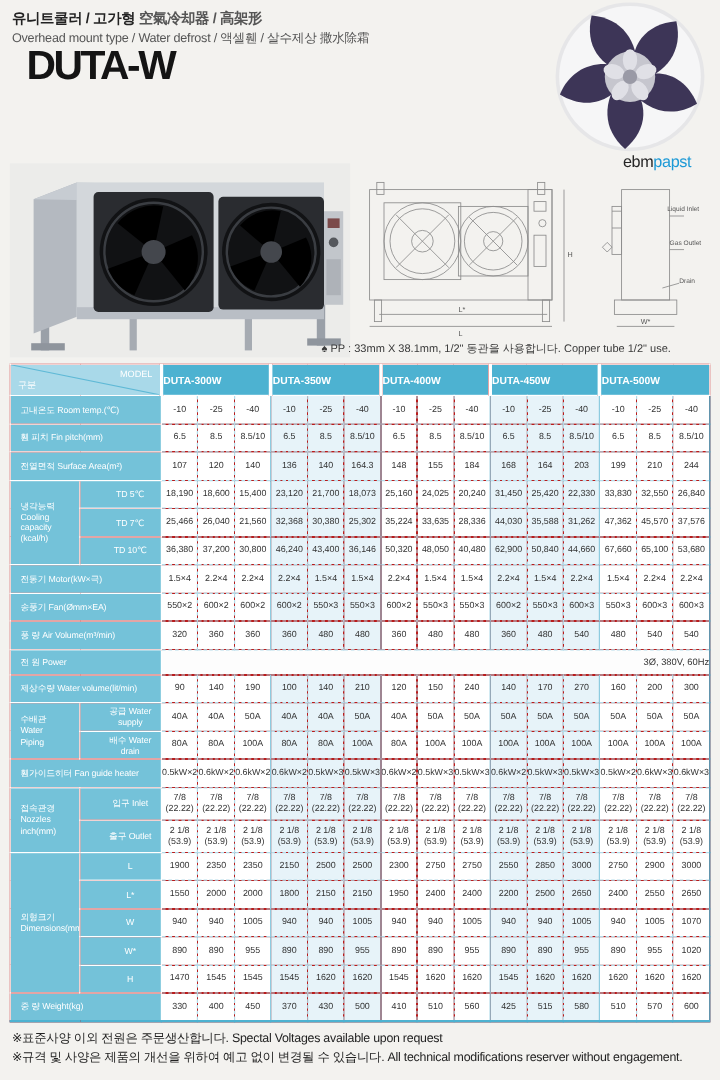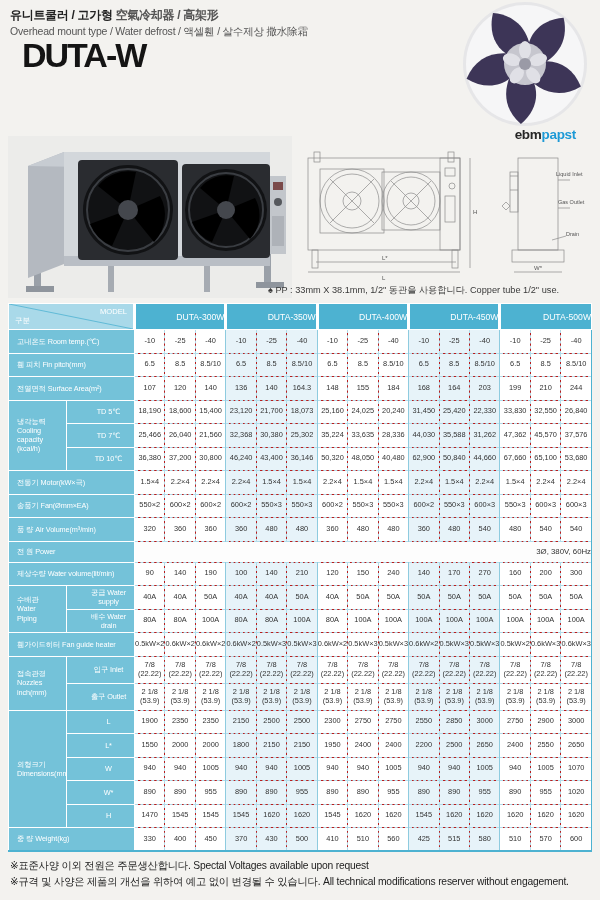--- a/index.html
+++ b/index.html
@@ -4,40 +4,40 @@
 <style>
   *{margin:0;padding:0;box-sizing:border-box}
   html,body{width:600px;height:900px}
   body{background:#f3f2ef;font-family:"Liberation Sans","DejaVu Sans",sans-serif;position:relative;overflow:hidden}
   .abs{position:absolute}
   .hdr-line1{left:10px;top:7px;font-size:12px;font-weight:bold;color:#222;letter-spacing:-.3px}
   .hdr-line1 .cjk{color:#555;font-weight:bold}
   .hdr-line2{left:10px;top:25px;font-size:10.5px;color:#555;letter-spacing:-.2px}
   .product-title{left:22px;top:36px;font-size:34px;font-weight:800;color:#141414;letter-spacing:-2px;font-family:"Liberation Sans","DejaVu Sans",sans-serif}
   .fan-wrap{right:8px;top:0}
-  .brand{right:24px;top:127px;font-size:13.5px;font-weight:bold;color:#262626;letter-spacing:-.3px}
+  .brand{right:24px;top:127px;font-size:13.5px;font-weight:normal;color:#262626;letter-spacing:-.3px}
   .brand .blue{color:#1e9ad6}
   .photo-wrap{left:8px;top:136px}
   .draw-wrap{left:294px;top:146px}
   .pp-note{left:268px;top:284px;font-size:9.2px;color:#3a3a3a}
   
   table.spec{position:absolute;left:8px;top:303px;width:584px;border-collapse:collapse;table-layout:fixed;
     border:1px solid #4db2d1;border-bottom:2px solid #4db2d1;background:#b91c1c}
   table.spec tr{height:23.5px}
   table.spec tr.model-row{height:26px}
   table.spec tr.tall{height:27px}
   table.spec tr.power-row{height:21px}
   .spec th,.spec td{padding:0;vertical-align:middle;overflow:hidden;font-weight:normal}
   .spec td.c{font-size:7.4px;color:#333;text-align:center;border:1px dashed #b3dcea;background:#fff;line-height:1.15}
   .spec td.c.g1{background:#e7f3f9}
   .spec td.c.gb{border-left:1px solid #8ecbdf}
   .spec td.pwr{font-size:7.8px;color:#333;text-align:right;border:1px dashed #b3dcea;background:#fdfdfd}
   .spec th.lbl{background:#74c2d9;color:#fff;font-size:7.3px;border:1px solid #fff;text-align:left;padding-left:8px;line-height:1.25;letter-spacing:-.1px}
   .spec th.lbl.sub{text-align:center;padding-left:16px}
-  .spec th.model{background:#4db2d1;color:#fff;font-size:8.6px;font-weight:normal;text-align:right;border:1px solid #fff;border-left:3px solid #fff}
+  .spec th.model{background:#4db2d1;color:#fff;font-size:8.6px;font-weight:bold;text-align:left;border:1px solid #fff;border-left:3px solid #fff}
   .spec th.corner{background:#a9d9e9;position:relative;border:1px solid #fff}
   .corner svg{position:absolute;inset:0;width:100%;height:100%}
   .corner .c-top{position:absolute;top:3px;right:6px;color:#fff;font-size:7.6px}
   .corner .c-bot{position:absolute;bottom:3px;left:6px;color:#fff;font-size:7.6px}
   .footnotes{left:10px;top:858px;font-size:10.3px;font-weight:normal;color:#222;line-height:1.6;letter-spacing:-.2px}
   svg text{font-family:"Liberation Sans","DejaVu Sans",sans-serif}
 </style>
 </head>
 <body>
 

